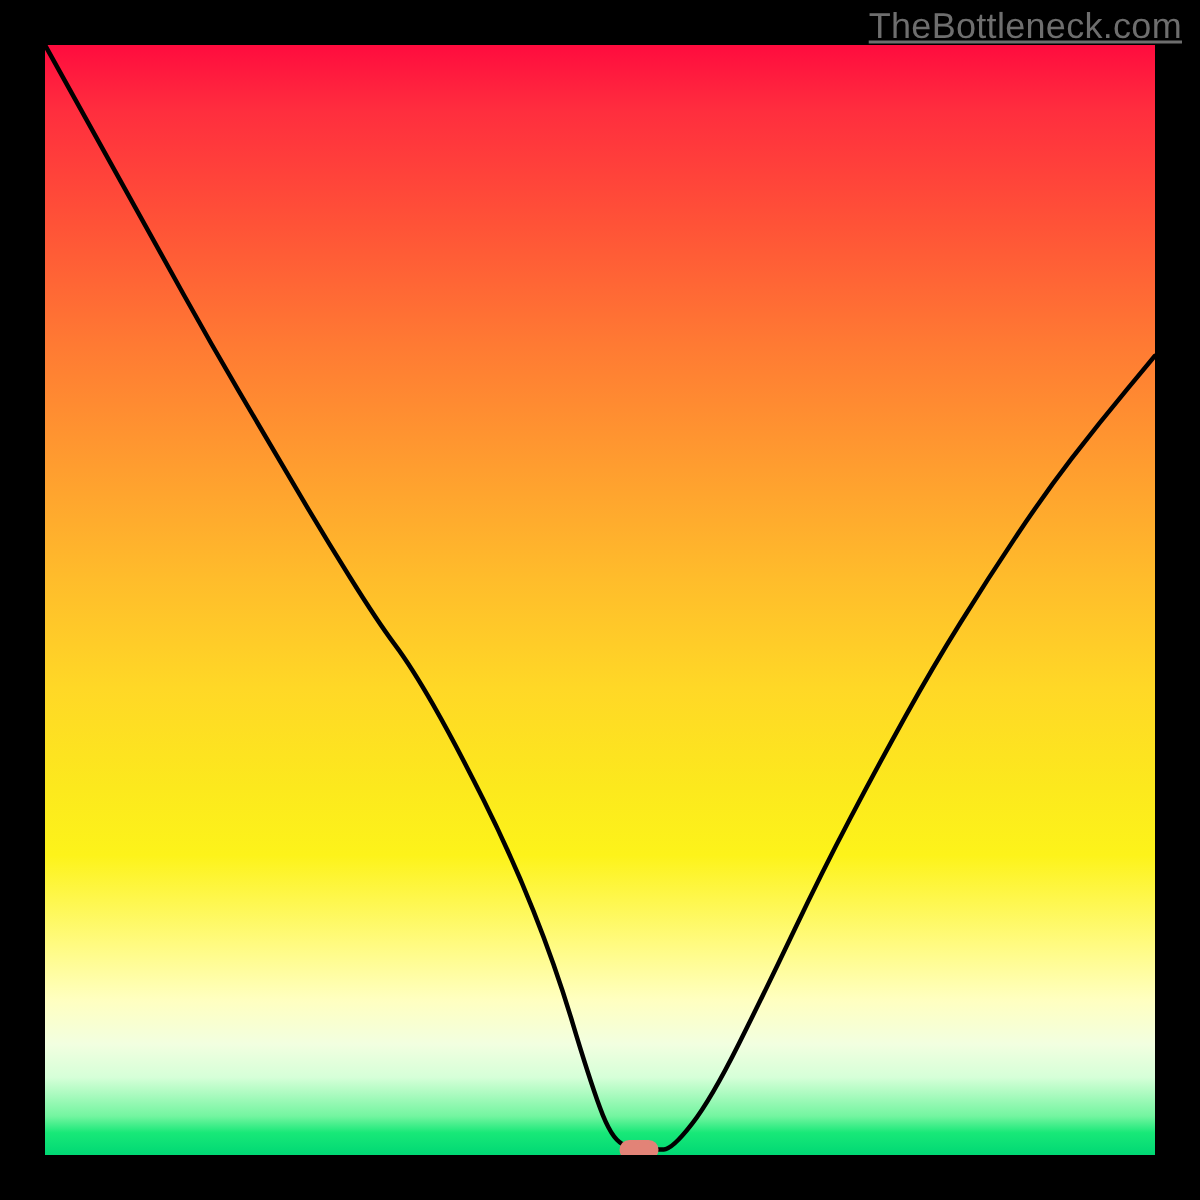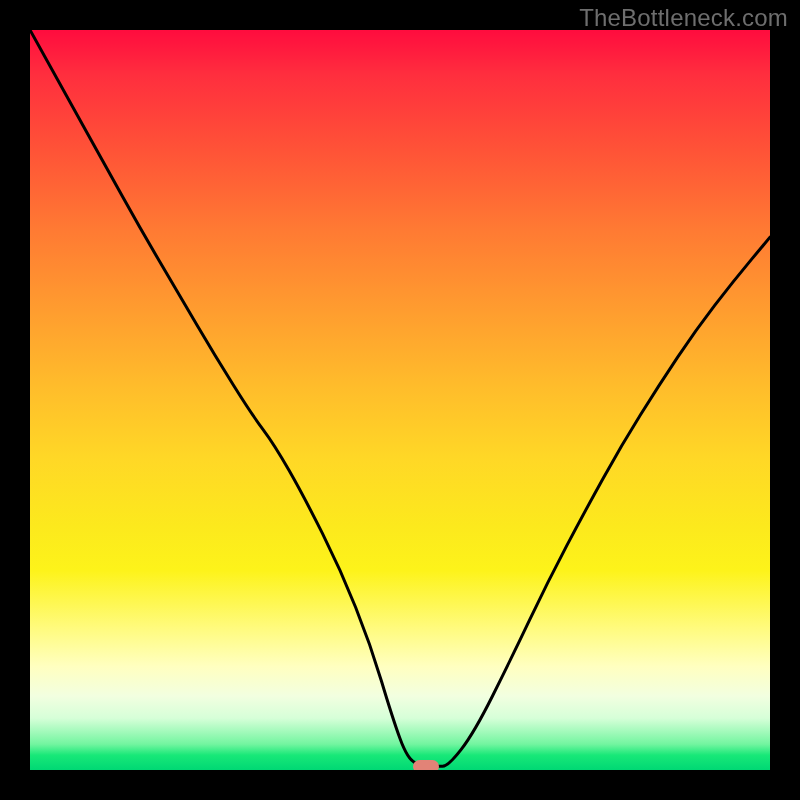--- a/index.html
+++ b/index.html
@@ -19,20 +19,21 @@
   .watermark {
     position: absolute;
     top: 4px;
     right: 12px;
     font-family: Arial, Helvetica, sans-serif;
     font-size: 24px;
     font-weight: 500;
     color: #6e6e6e;
     letter-spacing: 0.2px;
     z-index: 5;
+    text-decoration: underline;
   }
   .plot {
     position: absolute;
     left: 30px;
     top: 30px;
     width: 740px;
     height: 740px;
     overflow: hidden;
   }
   .gradient {

